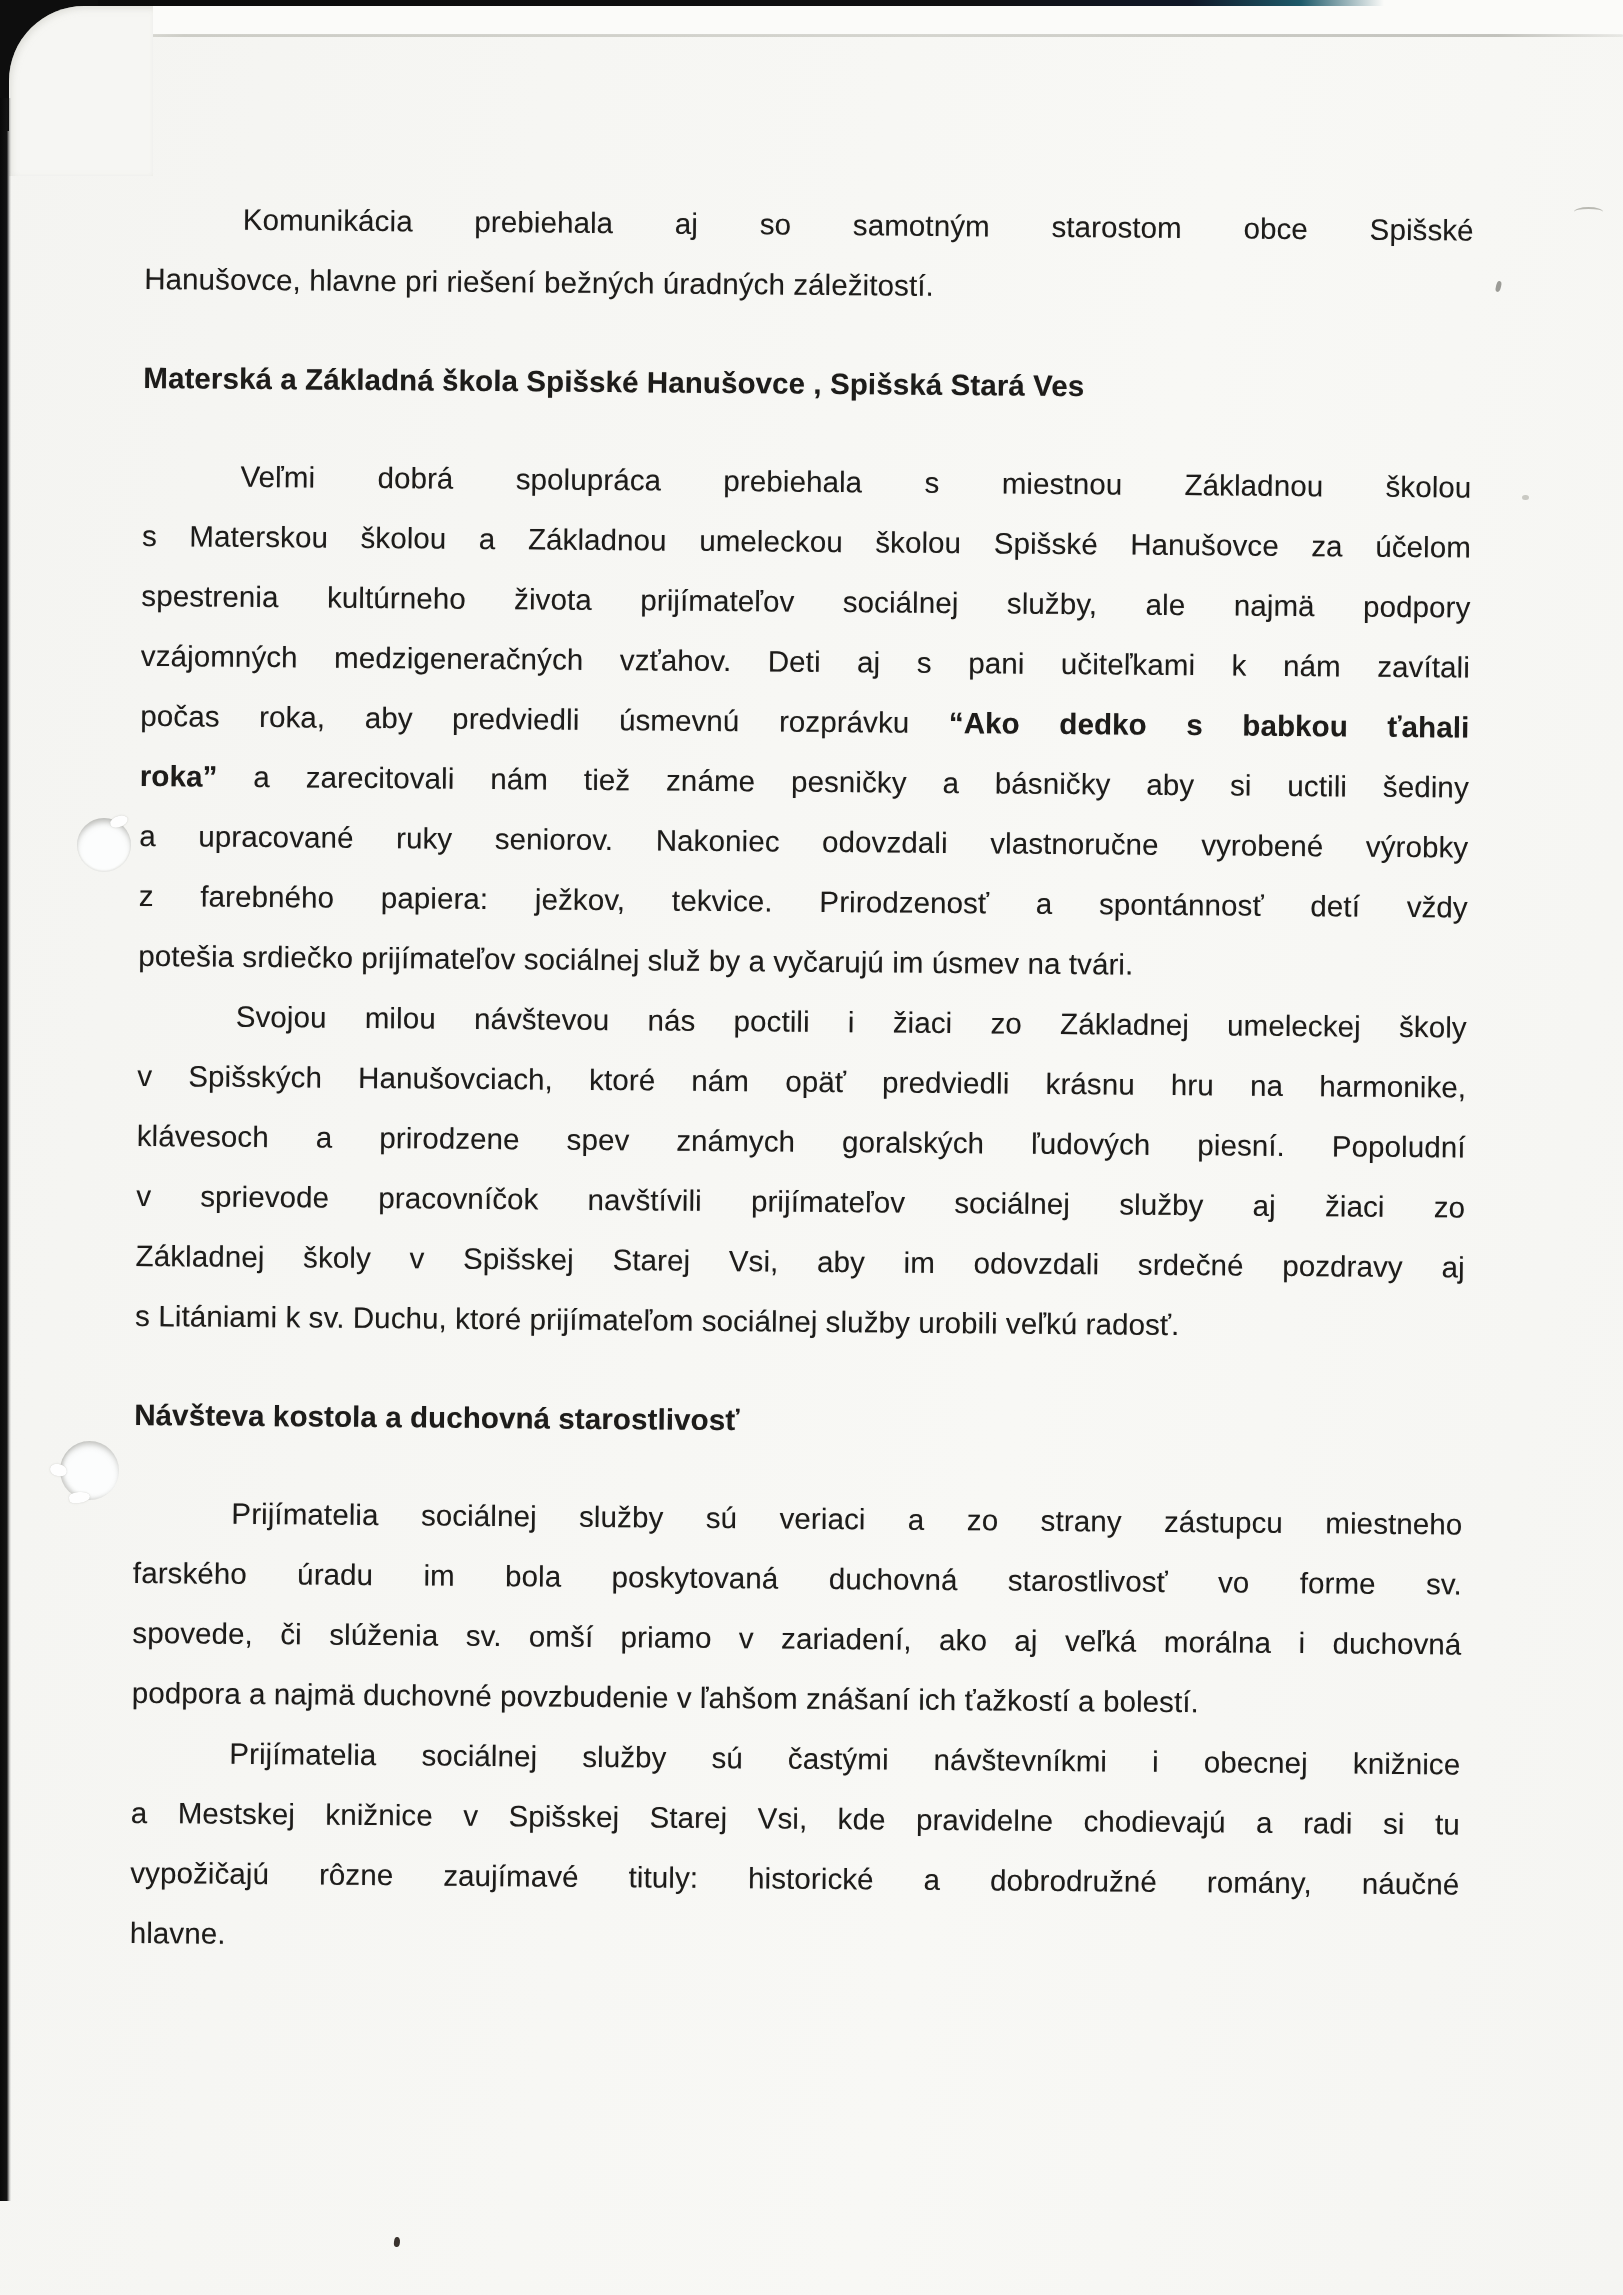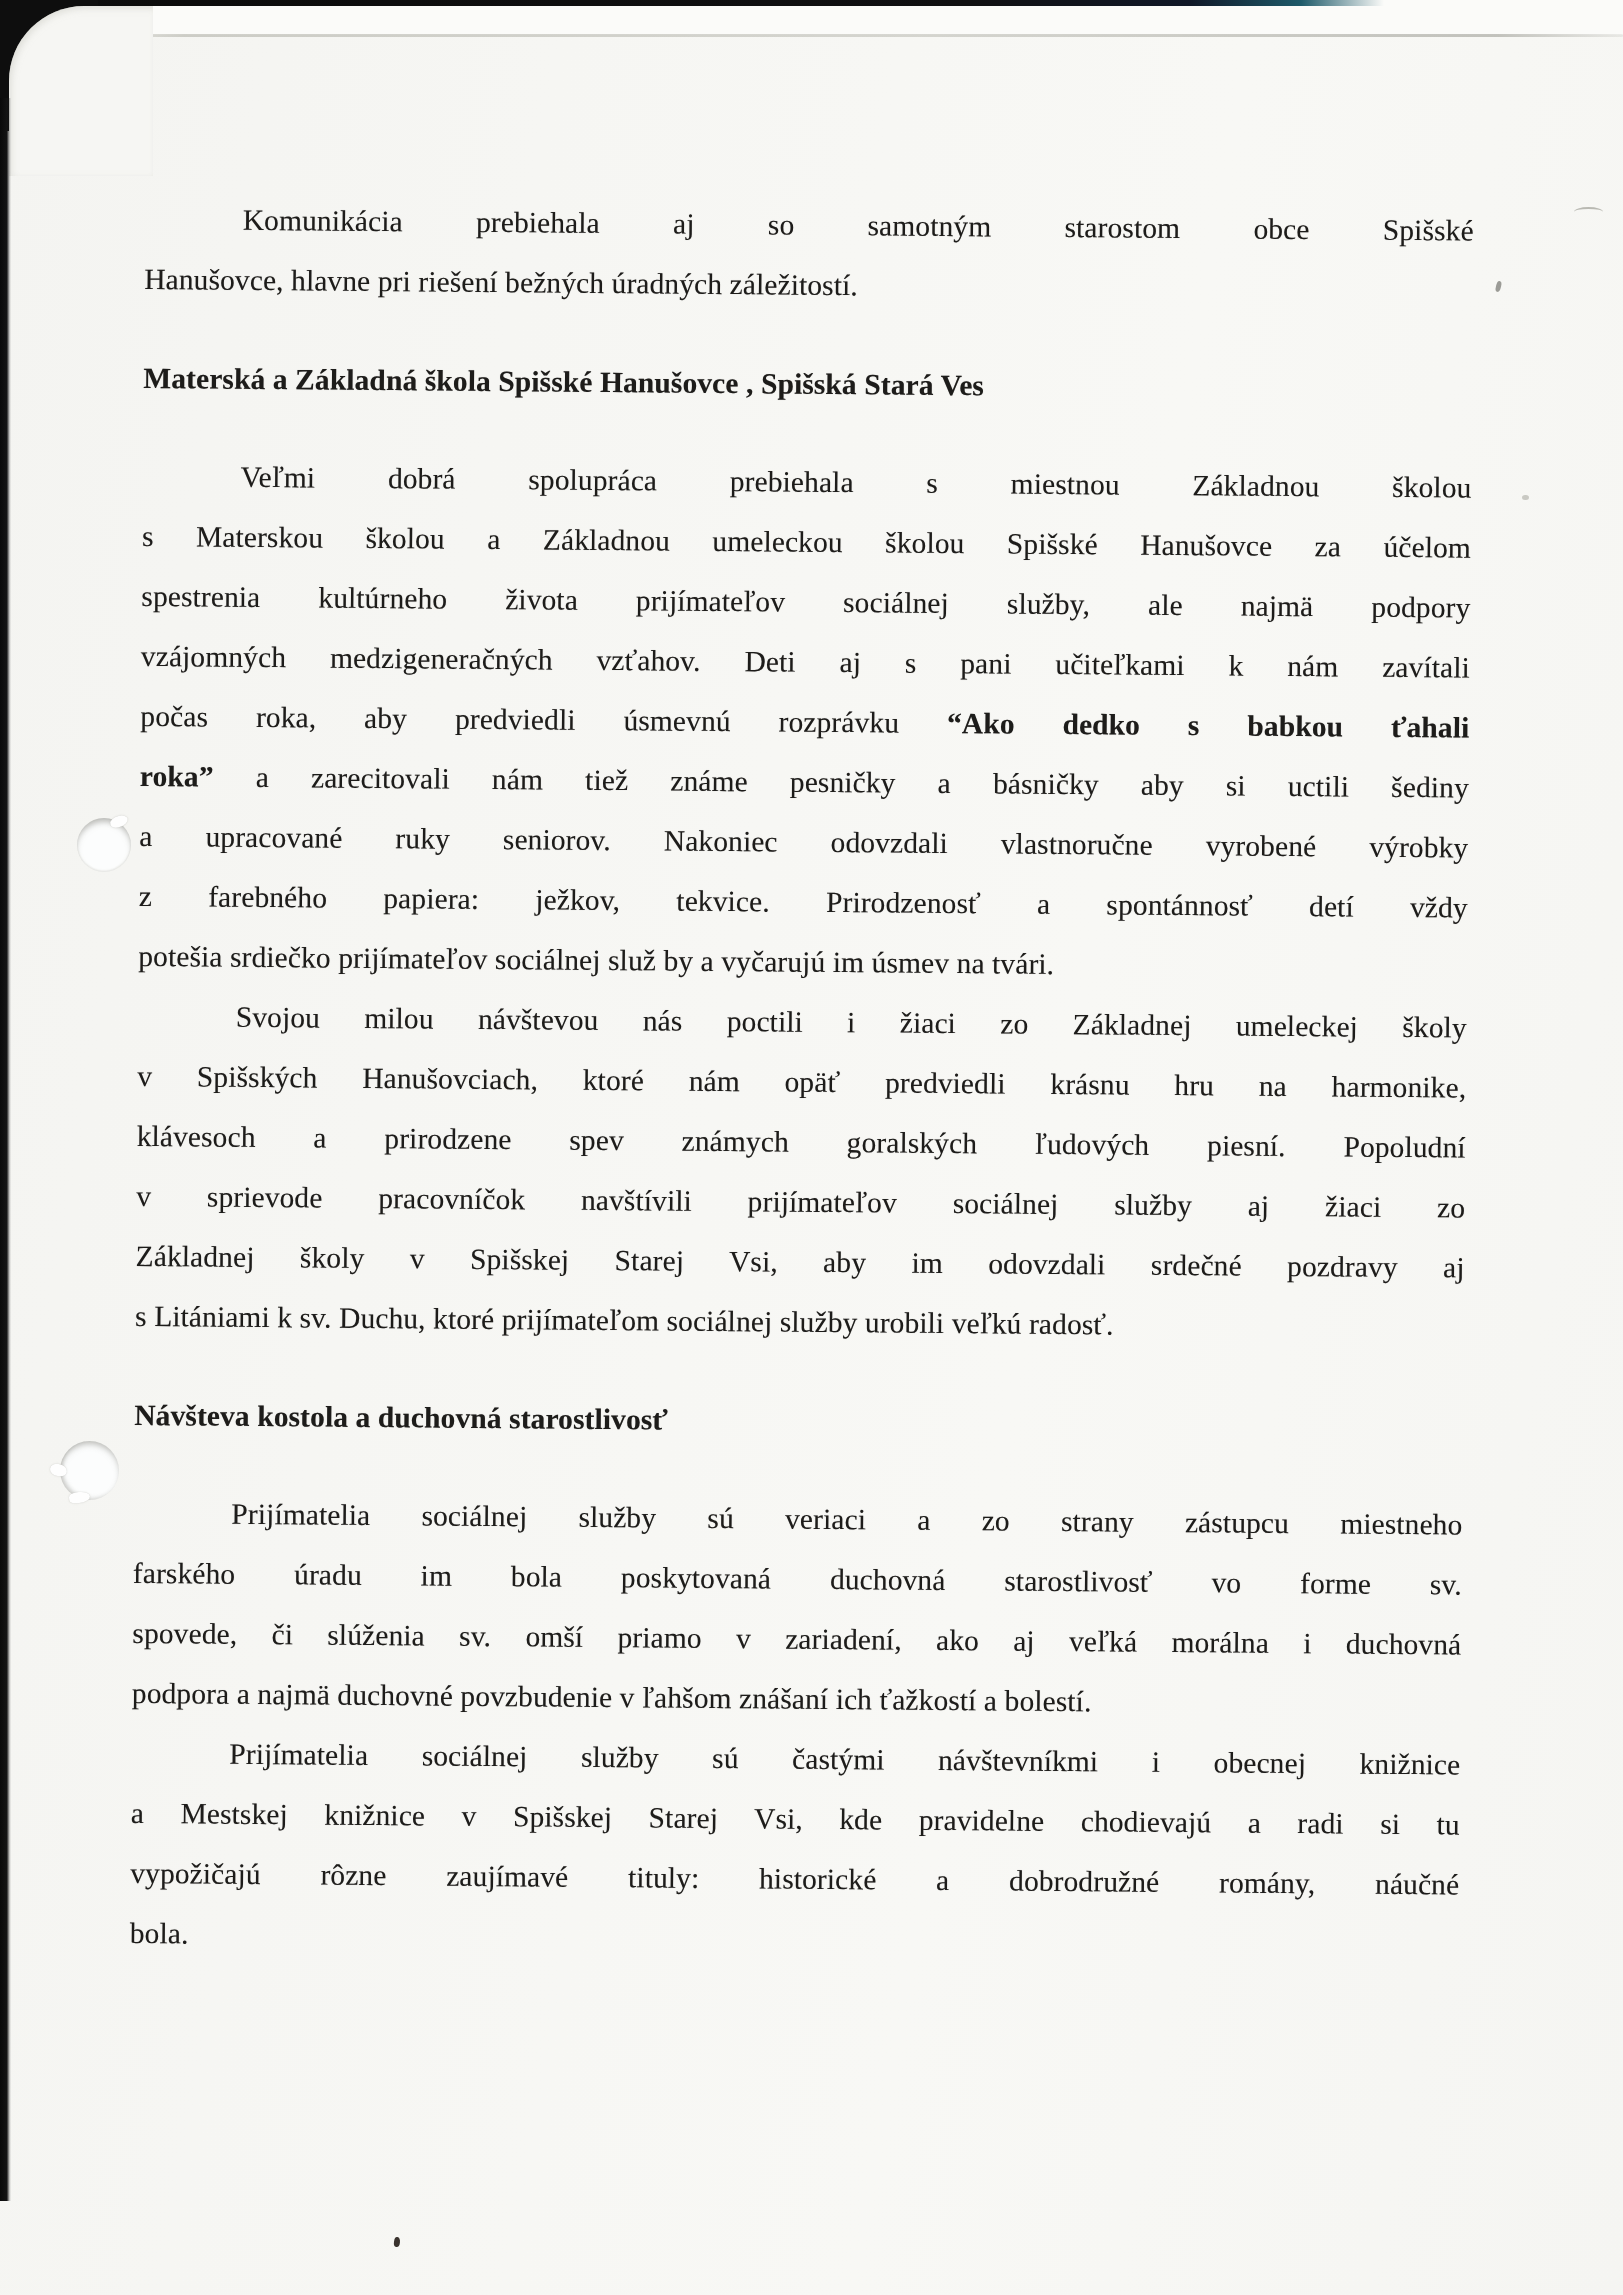--- a/index.html
+++ b/index.html
@@ -7,21 +7,21 @@
     --lid:#fbfbf9;
     --ink:#1d1c1a;
     --edge:#0e0e0e;
   }
   html,body{margin:0;padding:0;background:#ffffff;}
   .scan{
     position:relative;
     width:1623px;height:2295px;
     overflow:hidden;
     background:linear-gradient(100deg,#f4f4f1 0%,var(--paper) 28%,#f8f8f5 62%,#f5f5f2 100%);
-    font-family:Liberation Serif, serif;
+    font-family:Liberation Sans, sans-serif;
   }
   
   .lid-band{position:absolute;top:0;left:0;width:1623px;height:35px;background:var(--lid);}
   .page-crease{
     position:absolute;top:34px;left:59px;width:1564px;height:2.6px;
     background:linear-gradient(to right,rgba(165,165,155,0.05) 0%,rgba(165,165,155,0.5) 8%,rgba(165,165,155,0.42) 55%,rgba(150,150,142,0.55) 92%,rgba(150,150,142,0.15) 100%);
     border-radius:1.3px;
   }
   
   .edge-top{
@@ -123,17 +123,17 @@
       <div class="para">
         <div class="line just indent"><span>Prijímatelia sociálnej služby sú veriaci a zo strany zástupcu miestneho</span></div>
         <div class="line just"><span>farského úradu im bola poskytovaná duchovná starostlivosť vo forme sv.</span></div>
         <div class="line just"><span>spovede, či slúženia sv. omší priamo v zariadení, ako aj veľká morálna i duchovná</span></div>
         <div class="line"><span>podpora a najmä duchovné povzbudenie v ľahšom znášaní ich ťažkostí a bolestí.</span></div>
       </div>
       <div class="para">
         <div class="line just indent"><span>Prijímatelia sociálnej služby sú častými návštevníkmi i obecnej knižnice</span></div>
         <div class="line just"><span>a Mestskej knižnice v Spišskej Starej Vsi, kde pravidelne chodievajú a radi si tu</span></div>
         <div class="line just"><span>vypožičajú rôzne zaujímavé tituly: historické a dobrodružné romány, náučné</span></div>
-        <div class="line"><span>bola.</span></div>
+        <div class="line"><span>hlavne.</span></div>
       </div>
     </div>
 </div>
 
 
 </body></html>

